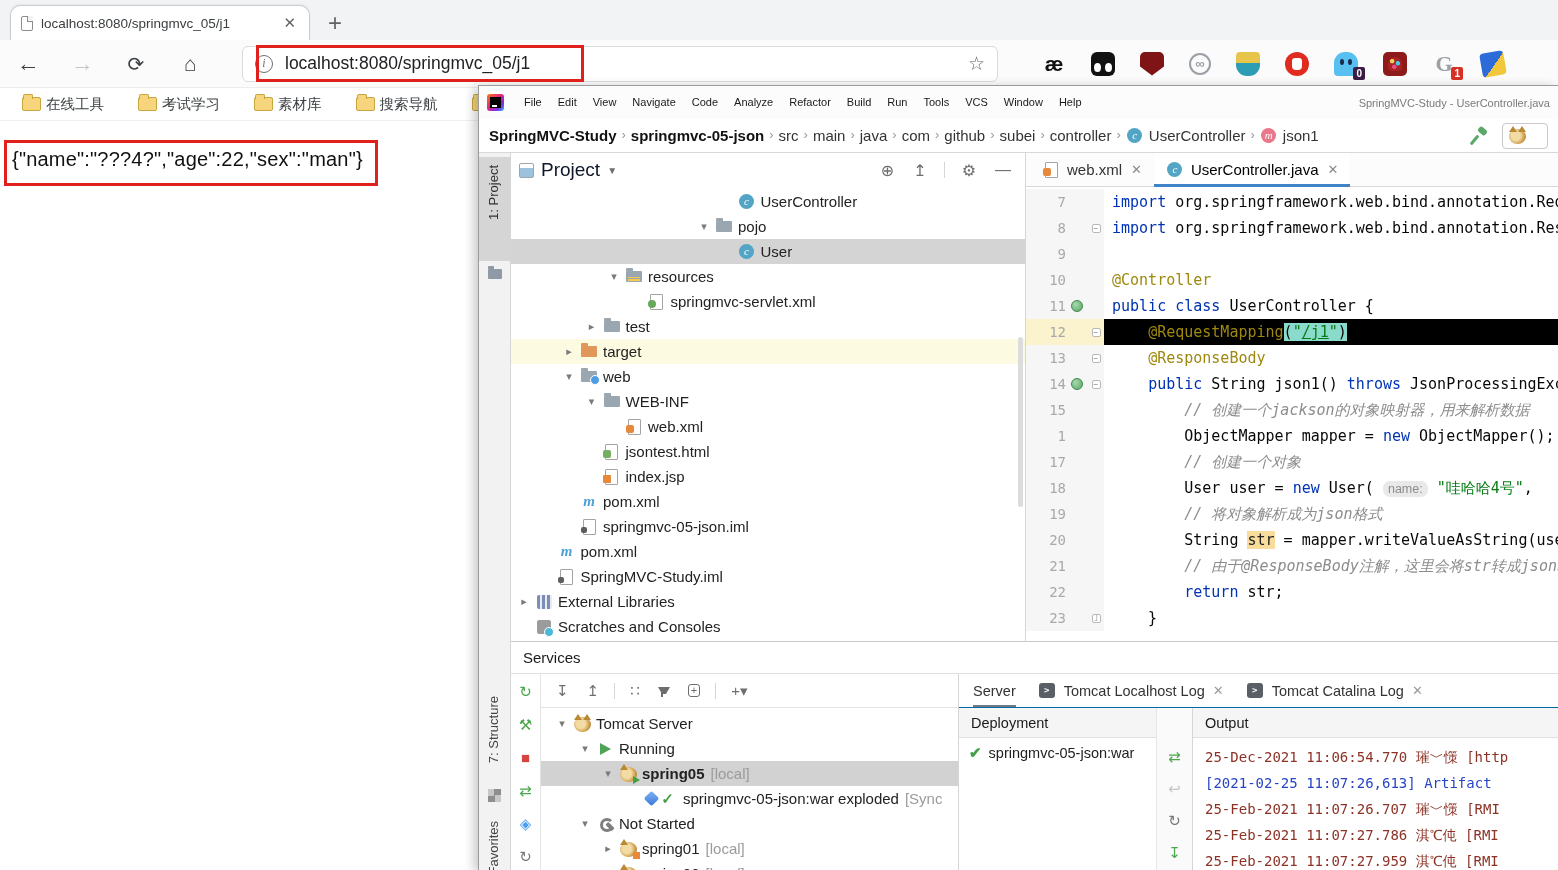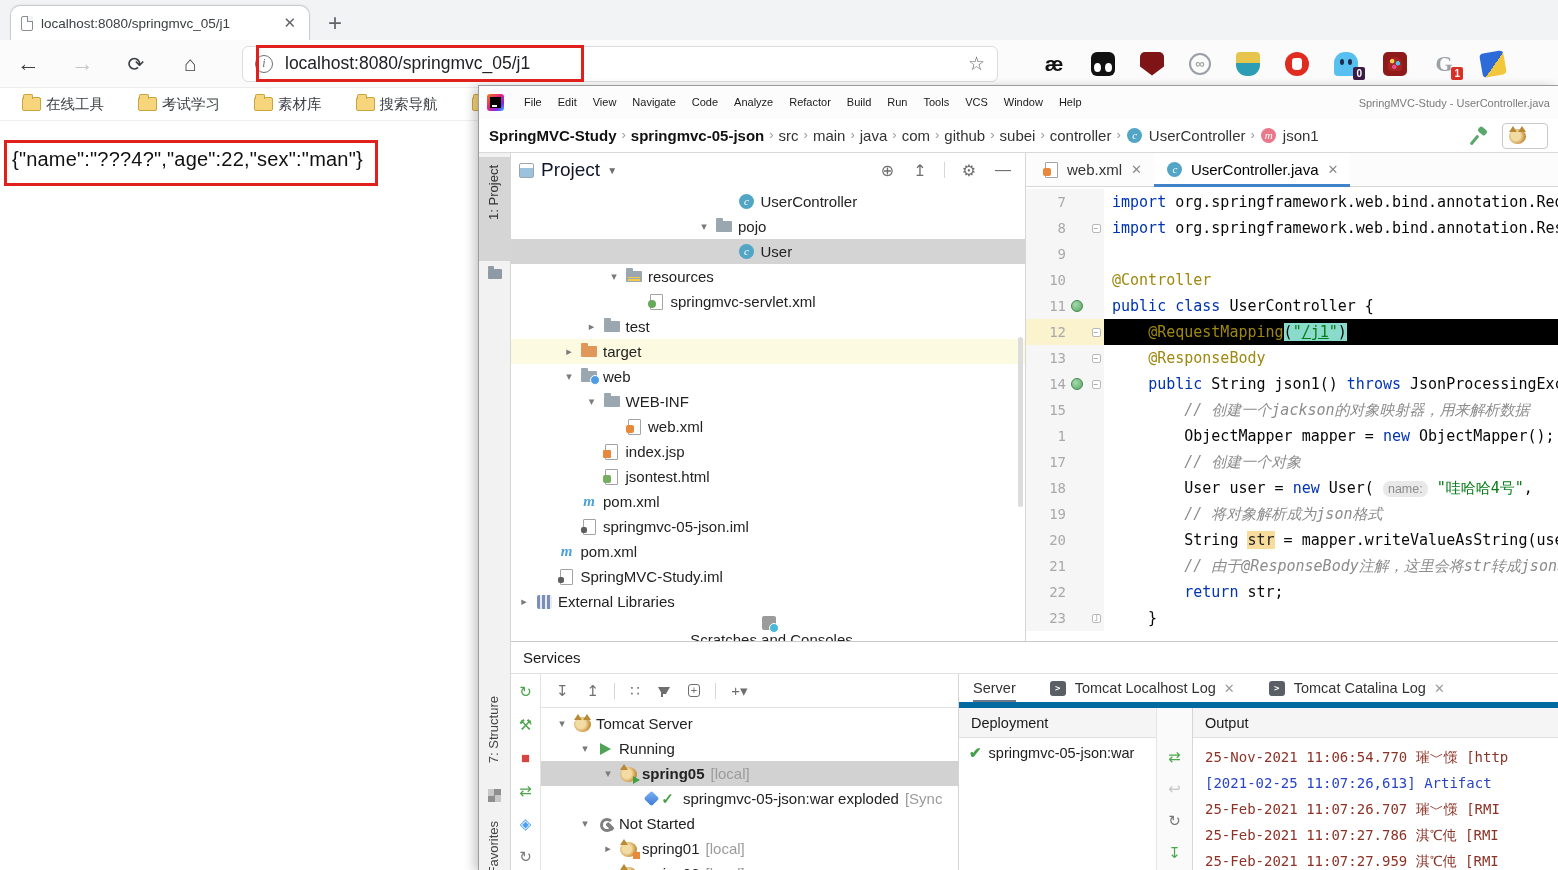--- a/index.html
+++ b/index.html
@@ -176,21 +176,21 @@
 .svc-htools{height:34px;display:flex;align-items:center;gap:4px;padding-left:8px;border-bottom:1px solid #E3E3E3;flex:none}
 .ht{color:#6E6E6E;font-size:15px;padding:0 7px;display:flex;align-items:center}
 .funnel{width:12px;height:0;border-top:7px solid #6E6E6E;border-left:4px solid transparent;border-right:4px solid transparent;position:relative}
 .funnel::after{content:"";position:absolute;left:-1px;top:-6px;width:2.5px;height:9px;background:#6E6E6E}
 .frameplus{border:1.5px solid #6E6E6E;border-radius:3px;font-size:11px;line-height:11px;padding:0 2px}
 .stree{flex:1;overflow:hidden;padding-top:3px}
 .srow{height:25px;display:flex;align-items:center;white-space:nowrap;overflow:hidden}
 .srow.sel{background:#D2D2D2}
 .srow .plabel.bold{font-weight:bold}
 .svc-right{flex:1;display:flex;flex-direction:column;min-width:0}
-.svc-tabs{height:34px;display:flex;align-items:center;padding-left:14px;gap:33px;border-bottom:6px solid #0369a1;flex:none}
+.svc-tabs{height:34px;display:flex;align-items:center;padding-left:14px;gap:22px;border-bottom:1px solid #0369a1;flex:none}
 .svctab{display:flex;align-items:center;gap:8px;font-size:14.5px;color:#333;height:100%;position:relative}
 .svctab.active::after{content:"";position:absolute;left:0;right:0;bottom:0;height:2px;background:#70798A}
 .svctab .x{color:#9B9B9B;font-size:13px}
 .svc-cols{flex:1;display:flex;min-height:0}
 .dep-col{width:197px;flex:none;display:flex;flex-direction:column}
 .col-head{height:30px;background:#F5F5F5;border-bottom:1px solid #E0E0E0;display:flex;align-items:center;padding-left:12px;font-size:14.5px;color:#1A1A1A;flex:none}
 .dep-row{height:30px;display:flex;align-items:center;gap:7px;padding-left:10px;font-size:14.5px;white-space:nowrap;overflow:hidden}
 .dep-tools{width:37px;flex:none;background:#FAFAFA;border-left:1px solid #E6E6E6;border-right:1px solid #D6D6D6;display:flex;flex-direction:column;align-items:center;padding-top:40px;gap:14px}
 .dt{font-size:15px}
 .out-col{flex:1;display:flex;flex-direction:column;min-width:0}
@@ -437,30 +437,30 @@
                 <div class="prow" style="padding-left: 92px;">
                   <span class="chev"></span>
                   <span class="tic">
                     <span class="fdoc fd-webxml"></span>
                   </span>
                   <span class="plabel">web.xml</span>
                 </div>
                 <div class="prow" style="padding-left: 69.5px;">
                   <span class="chev"></span>
                   <span class="tic">
+                    <span class="fdoc fd-html"></span>
+                  </span>
+                  <span class="plabel">jsontest.html</span>
+                </div>
+                <div class="prow" style="padding-left: 69.5px;">
+                  <span class="chev"></span>
+                  <span class="tic">
                     <span class="fdoc fd-jsp"></span>
                   </span>
                   <span class="plabel">index.jsp</span>
-                </div>
-                <div class="prow" style="padding-left: 69.5px;">
-                  <span class="chev"></span>
-                  <span class="tic">
-                    <span class="fdoc fd-html"></span>
-                  </span>
-                  <span class="plabel">jsontest.html</span>
                 </div>
                 <div class="prow" style="padding-left: 47px;">
                   <span class="chev"></span>
                   <span class="tic">
                     <span class="ic-maven">m</span>
                   </span>
                   <span class="plabel">pom.xml</span>
                 </div>
                 <div class="prow" style="padding-left: 47px;">
                   <span class="chev"></span>
@@ -483,21 +483,21 @@
                   </span>
                   <span class="plabel">SpringMVC-Study.iml</span>
                 </div>
                 <div class="prow" style="padding-left: 2px;">
                   <span class="chev">▸</span>
                   <span class="tic">
                     <span class="ic-libs"></span>
                   </span>
                   <span class="plabel">External Libraries</span>
                 </div>
-                <div class="prow" style="padding-left: 2px; flex-direction: column;">
+                <div class="prow" style="padding-left: 2px;">
                   <span class="chev"></span>
                   <span class="tic">
                     <span class="ic-scratch"></span>
                   </span>
                   <span class="plabel">Scratches and Consoles</span>
                 </div>
               </div>
           </div>
 
           <div class="editor">
@@ -656,21 +656,21 @@
                 </div>
                 <div class="dep-tools" id="deptools">
                     <span class="dt" style="color: rgb(76, 166, 76);">⇄</span>
                     <span class="dt" style="color: rgb(198, 198, 198);">↩</span>
                     <span class="dt" style="color: rgb(122, 122, 122);">↻</span>
                     <span class="dt" style="color: rgb(76, 166, 76);">↧</span>
                   </div>
                 <div class="out-col">
                   <div class="col-head">Output</div>
                   <div class="logbody" id="logbody">
-                      <div class="logline log-warn">25-Nov-2021 11:06:54.770 璀﹀憡 [http</div>
+                      <div class="logline log-warn">25-Dec-2021 11:06:54.770 璀﹀憡 [http</div>
                       <div class="logline log-artifact">[2021-02-25 11:07:26,613] Artifact</div>
                       <div class="logline log-warn">25-Feb-2021 11:07:26.707 璀﹀憡 [RMI</div>
                       <div class="logline log-info">25-Feb-2021 11:07:27.786 淇℃伅 [RMI</div>
                       <div class="logline log-info">25-Feb-2021 11:07:27.959 淇℃伅 [RMI</div>
                     </div>
                 </div>
               </div>
             </div>
           </div>
         </div>

